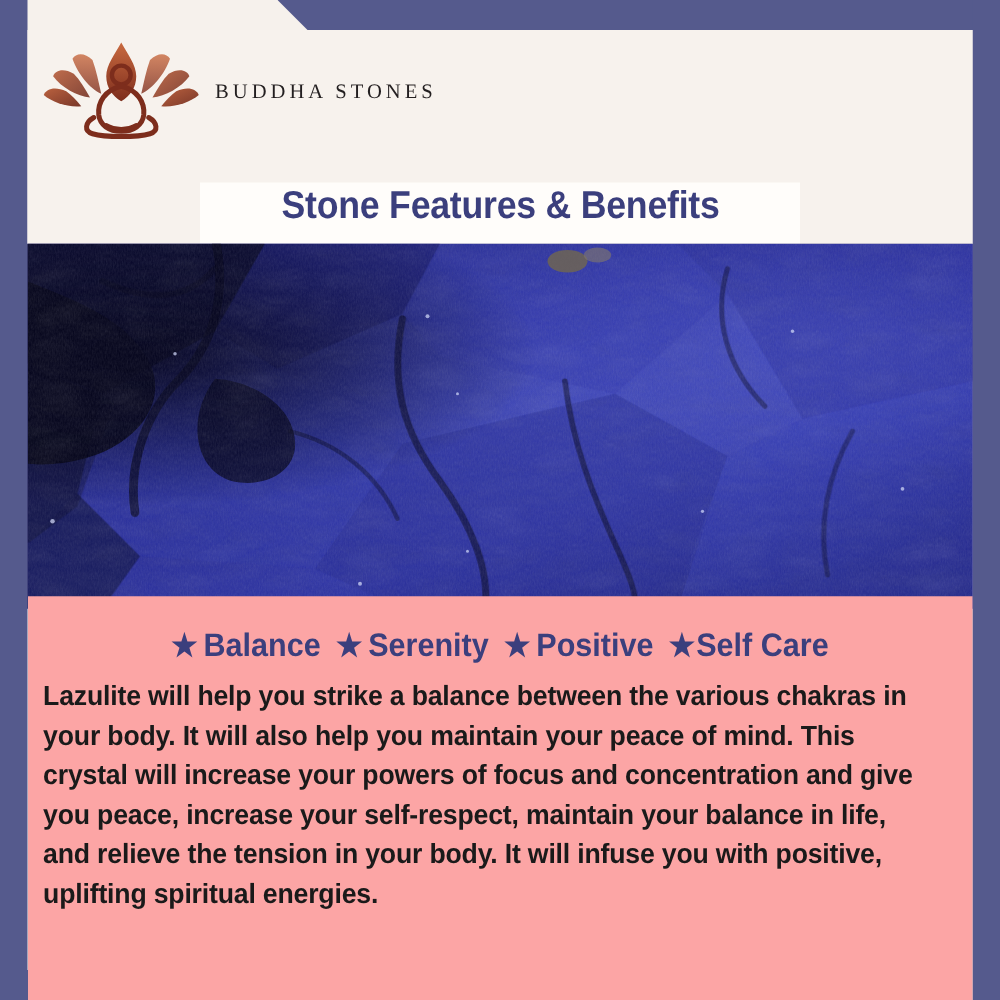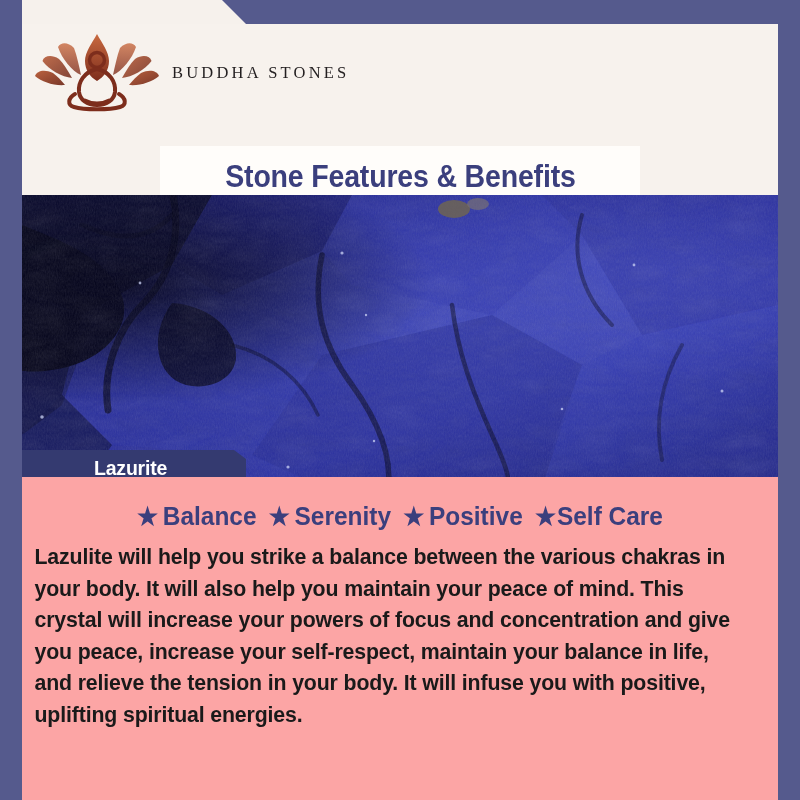--- a/index.html
+++ b/index.html
@@ -81,21 +81,21 @@
 
   
   .title-strip {
     position: absolute;
     left: 160px;
     top: 146px;
     width: 480px;
     height: 49px;
     background: #fffdfa;
     display: flex;
-    align-items: flex-end;
+    align-items: flex-start;
     justify-content: center;
   }
   .title-text {
     font-family: "Liberation Sans Narrow", "Liberation Sans", sans-serif;
     font-weight: 700;
     font-size: 31px;
     letter-spacing: -0.2px;
     color: #3b3f7d;
     transform: scaleX(0.92);
     transform-origin: center;
@@ -305,23 +305,20 @@
         <circle cx="700" cy="196" r="1.5"></circle>
         <circle cx="20" cy="222" r="1.8"></circle>
         <circle cx="266" cy="272" r="1.6"></circle>
         <circle cx="352" cy="246" r="1.2"></circle>
         <circle cx="540" cy="214" r="1.3"></circle>
         <circle cx="118" cy="88" r="1.4"></circle>
       </g>
     </svg>
   </div>
 
-  <div class="stone-tab">
-    <span class="stone-tab-label">Lazurite</span>
-  </div>
 
   <div class="body-panel">
     <div class="benefits-row">
       <span class="benefit"><span class="star">★</span><span class="word">Balance</span></span><span class="benefit"><span class="star">★</span><span class="word">Serenity</span></span><span class="benefit"><span class="star">★</span><span class="word">Positive</span></span><span class="benefit no-gap"><span class="star">★</span><span class="word">Self Care</span></span>
     </div>
 
     <p class="description">Lazulite will help you strike a balance between the various chakras in your body. It will also help you maintain your peace of mind. This crystal will increase your powers of focus and concentration and give you peace, increase your self-respect, maintain your balance in life, and relieve the tension in your body. It will infuse you with positive, uplifting spiritual energies.</p>
   </div>
 
 </div>

